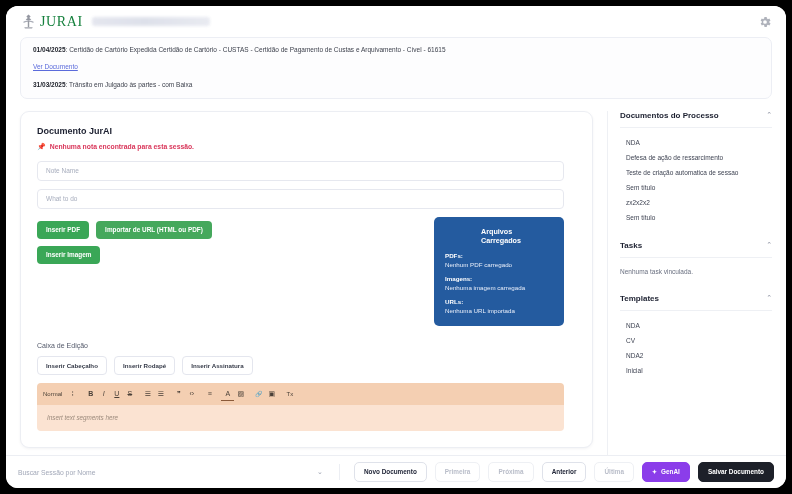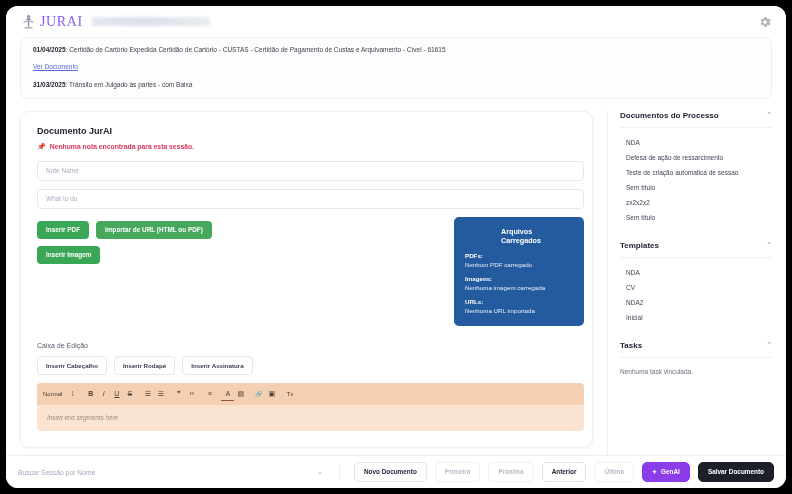--- a/index.html
+++ b/index.html
@@ -17,21 +17,21 @@
 
   
   .topbar{
     height:31px;flex:0 0 31px;background:#ffffff;
     display:flex;align-items:center;padding:0 14px;position:relative;
   }
   .logo-wrap{display:flex;align-items:center;gap:3px;}
   .logo-mark{width:17px;height:17px;opacity:.72;}
   .logo-text{
     font-family:"Liberation Serif", serif;
-    font-size:14px;letter-spacing:.6px;color:#8b5cf6;
+    font-size:14px;letter-spacing:.6px;color:#15803d;
   }
   .redacted{
     margin-left:9px;width:118px;height:9px;border-radius:3px;
     background:linear-gradient(90deg,#e3e5ee,#dcdfe9 45%,#e8eaf1);
     filter:blur(1.6px);opacity:.95;
   }
   .gear-btn{
     position:absolute;right:14px;top:8px;width:15px;height:15px;
     display:flex;align-items:center;justify-content:center;opacity:.55;
   }
@@ -53,21 +53,21 @@
   .body-area{
     flex:1 1 auto;display:flex;gap:0;padding:12px 14px 0 14px;
     min-height:0;background:#ffffff;
   }
 
   
   .main-col{flex:1 1 auto;padding-right:14px;min-width:0;}
   .doc-card{
     background:#ffffff;border:1px solid #eceef3;border-radius:9px;
     box-shadow:0 1px 3px rgba(20,25,50,.05);
-    padding:14px 8px 16px 16px;
+    padding:14px 28px 16px 16px;
   }
   .doc-title{font-size:9px;font-weight:bold;color:#1c2030;margin-bottom:7px;}
   .note-warn{display:flex;align-items:center;gap:4px;font-size:6.8px;color:#d9365a;font-weight:600;margin-bottom:10px;}
   .pin-icon{font-size:7px;}
 
   .field{
     height:18px;border:1px solid #e6e8ef;border-radius:4px;
     background:#fff;display:flex;align-items:center;padding:0 8px;
     font-size:6.5px;color:#a7adbd;margin-bottom:8px;
   }
@@ -276,35 +276,35 @@
         <div class="side-item">NDA</div>
         <div class="side-item">Defesa de ação de ressarcimento</div>
         <div class="side-item">Teste de criação automatica de sessao</div>
         <div class="side-item">Sem título</div>
         <div class="side-item">zx2x2x2</div>
         <div class="side-item">Sem título</div>
       </div>
 
       <div class="side-sec">
         <div class="side-head">
+          <span class="side-title">Tasks</span>
+          <span class="chev">⌃</span>
+        </div>
+        <div class="side-empty">Nenhuma task vinculada.</div>
+      </div>
+
+      <div class="side-sec">
+        <div class="side-head">
           <span class="side-title">Templates</span>
           <span class="chev">⌃</span>
         </div>
         <div class="side-item">NDA</div>
         <div class="side-item">CV</div>
         <div class="side-item">NDA2</div>
         <div class="side-item">Inicial</div>
-      </div>
-
-      <div class="side-sec">
-        <div class="side-head">
-          <span class="side-title">Tasks</span>
-          <span class="chev">⌃</span>
-        </div>
-        <div class="side-empty">Nenhuma task vinculada.</div>
       </div>
 
     </div>
   </div>
 
   <div class="bottombar">
     <div class="search-wrap">
       <span class="search-input">Buscar Sessão por Nome</span>
       <span class="caret">⌄</span>
     </div>

